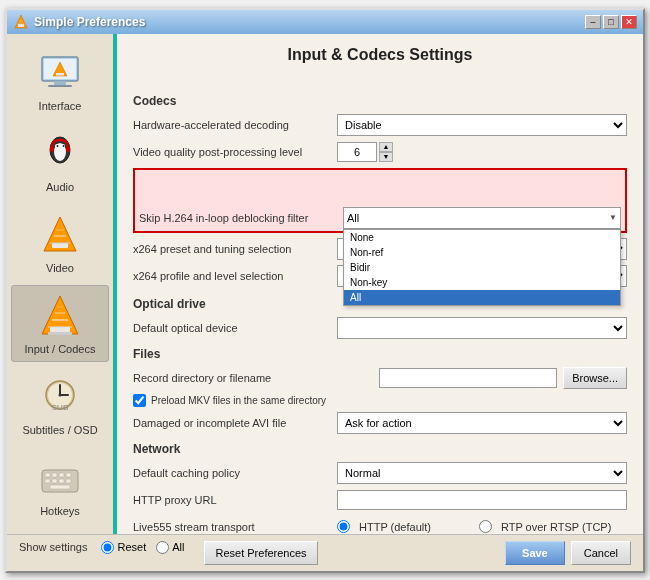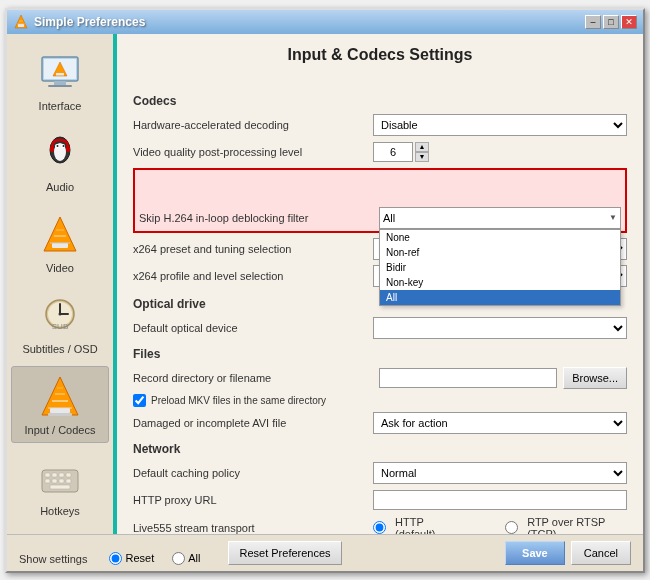--- a/index.html
+++ b/index.html
@@ -139,21 +139,21 @@
       margin-top: 8px;
     }
 
     .form-row {
       display: flex;
       align-items: center;
       margin-bottom: 5px;
       min-height: 22px;
     }
     .form-label {
-      width: 240px;
+      width: 204px;
       font-size: 11px;
       color: #333;
       flex-shrink: 0;
     }
     .form-control {
       flex: 1;
     }
 
     select.dropdown {
       width: 100%;
@@ -302,22 +302,22 @@
     .bottom-bar {
       border-top: 1px solid #bbb;
       background: #e8e0d0;
       padding: 6px 12px;
       display: flex;
       align-items: center;
       justify-content: space-between;
     }
     .bottom-left {
       display: flex;
-      align-items: flex-end;
-      gap: 18px;
+      align-items: flex-start;
+      gap: 10px;
     }
     .show-settings-label {
       font-size: 11px;
       color: #333;
       margin-right: 4px;
     }
     .radio-inline {
       display: flex;
       align-items: center;
       gap: 3px;
@@ -444,51 +444,51 @@
             <polygon points="22,4 38,38 6,38" fill="#f90" stroke="#c60" stroke-width="1"></polygon>
             <rect x="14" y="30" width="16" height="5" fill="#e8e8e8" rx="1"></rect>
             <line x1="12" y1="30" x2="32" y2="30" stroke="#ccc" stroke-width="1"></line>
             <line x1="16" y1="23" x2="28" y2="23" stroke="#fff" stroke-width="1" opacity="0.7"></line>
             <line x1="18" y1="17" x2="26" y2="17" stroke="#fff" stroke-width="0.8" opacity="0.5"></line>
           </svg>
         </div>
         <span class="sidebar-label">Video</span>
       </div>
 
-      <div class="sidebar-item">
-        <div class="sidebar-icon">
-          <svg width="44" height="44" viewBox="0 0 44 44">
-
-            <circle cx="22" cy="20" r="14" fill="#d8c8a0" stroke="#a89060" stroke-width="1.5"></circle>
-            <circle cx="22" cy="20" r="12" fill="#f0e8d0"></circle>
-
-            <line x1="22" y1="20" x2="22" y2="10" stroke="#333" stroke-width="2" stroke-linecap="round"></line>
-            <line x1="22" y1="20" x2="30" y2="20" stroke="#333" stroke-width="2" stroke-linecap="round"></line>
-            <circle cx="22" cy="20" r="1.5" fill="#333"></circle>
-
-            <text x="22" y="35" text-anchor="middle" font-size="8" fill="#888">SUB</text>
-          </svg>
-        </div>
-        <span class="sidebar-label">Subtitles / OSD</span>
-      </div>
-
       <div class="sidebar-item active">
         <div class="sidebar-icon">
           <svg width="44" height="44" viewBox="0 0 44 44">
 
             <polygon points="22,2 40,40 4,40" fill="#f90" stroke="#c60" stroke-width="1"></polygon>
             <rect x="12" y="33" width="20" height="5" fill="#e8e8e8" rx="1"></rect>
             <rect x="10" y="38" width="24" height="3" rx="1" fill="#ccc"></rect>
             <line x1="10" y1="33" x2="34" y2="33" stroke="#ddd" stroke-width="1"></line>
             <line x1="14" y1="26" x2="30" y2="26" stroke="#fff" stroke-width="1.2" opacity="0.8"></line>
             <line x1="17" y1="19" x2="27" y2="19" stroke="#fff" stroke-width="1" opacity="0.6"></line>
             <line x1="19" y1="13" x2="25" y2="13" stroke="#fff" stroke-width="0.8" opacity="0.4"></line>
           </svg>
         </div>
         <span class="sidebar-label">Input / Codecs</span>
+      </div>
+
+      <div class="sidebar-item">
+        <div class="sidebar-icon">
+          <svg width="44" height="44" viewBox="0 0 44 44">
+
+            <circle cx="22" cy="20" r="14" fill="#d8c8a0" stroke="#a89060" stroke-width="1.5"></circle>
+            <circle cx="22" cy="20" r="12" fill="#f0e8d0"></circle>
+
+            <line x1="22" y1="20" x2="22" y2="10" stroke="#333" stroke-width="2" stroke-linecap="round"></line>
+            <line x1="22" y1="20" x2="30" y2="20" stroke="#333" stroke-width="2" stroke-linecap="round"></line>
+            <circle cx="22" cy="20" r="1.5" fill="#333"></circle>
+
+            <text x="22" y="35" text-anchor="middle" font-size="8" fill="#888">SUB</text>
+          </svg>
+        </div>
+        <span class="sidebar-label">Subtitles / OSD</span>
       </div>
 
       <div class="sidebar-item">
         <div class="sidebar-icon">
           <svg width="44" height="44" viewBox="0 0 44 44">
 
             <rect x="4" y="14" width="36" height="22" rx="3" fill="#d0c8b8" stroke="#a0988a" stroke-width="1"></rect>
             <rect x="7" y="17" width="5" height="4" rx="1" fill="#f0ece0" stroke="#b0a898" stroke-width="0.5"></rect>
             <rect x="14" y="17" width="5" height="4" rx="1" fill="#f0ece0" stroke="#b0a898" stroke-width="0.5"></rect>
             <rect x="21" y="17" width="5" height="4" rx="1" fill="#f0ece0" stroke="#b0a898" stroke-width="0.5"></rect>

